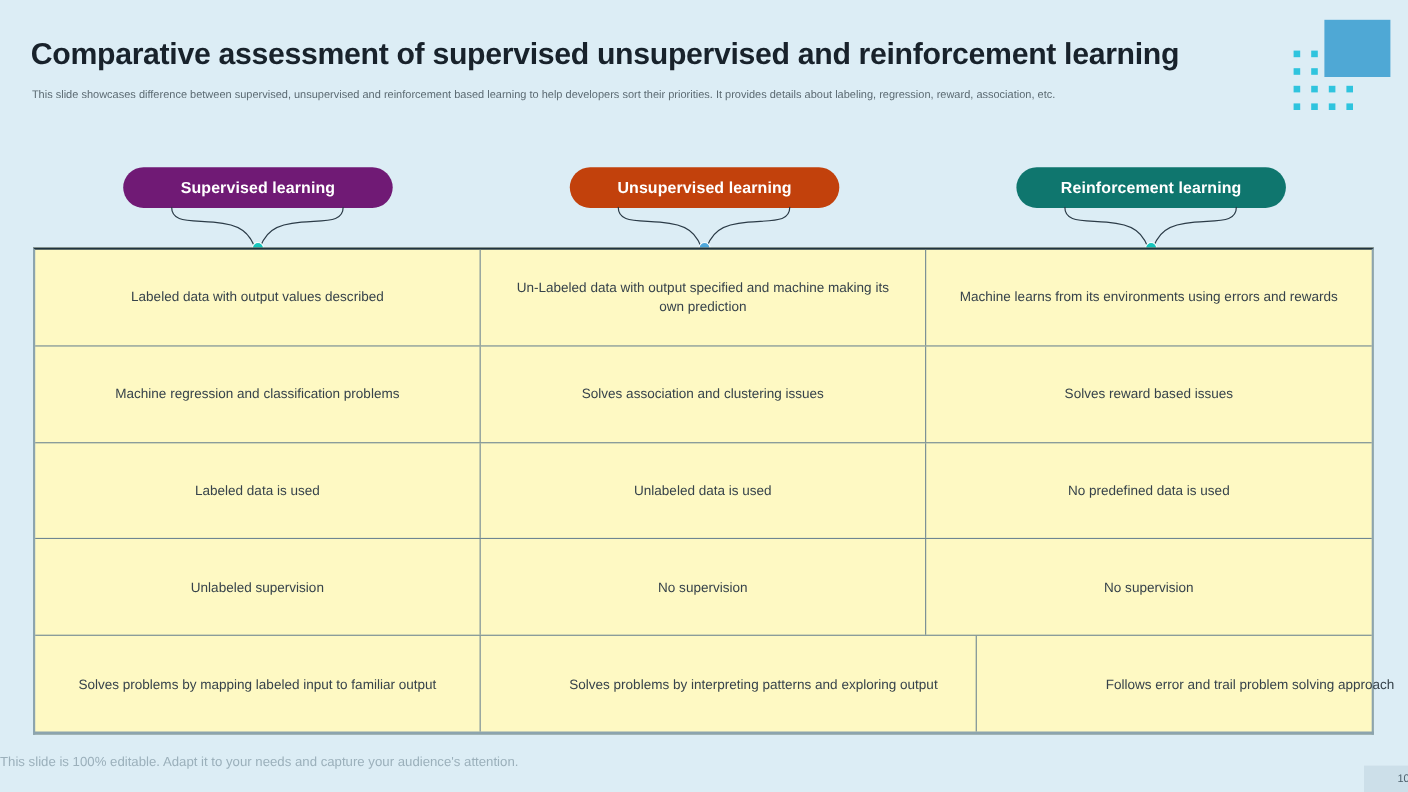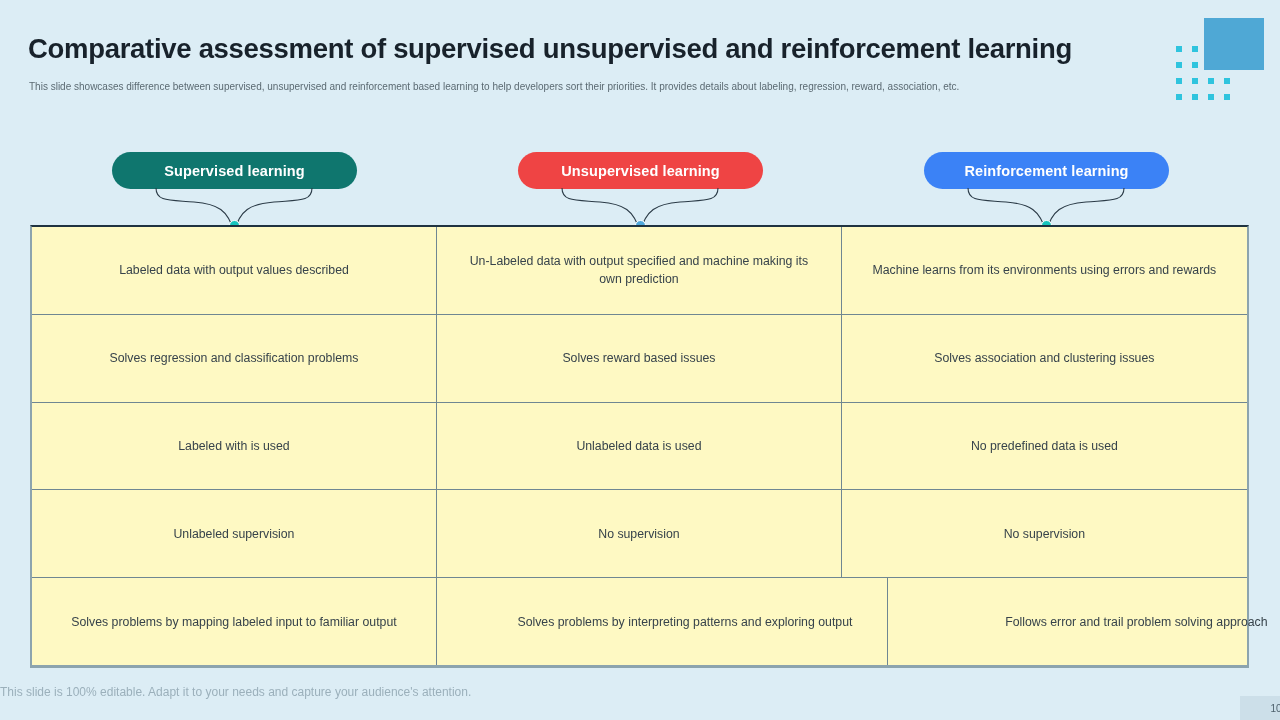--- a/index.html
+++ b/index.html
@@ -114,63 +114,63 @@
         <i style="left: 32px; top: 32px; background: rgb(47, 196, 222);"></i>
         <i style="left: 48px; top: 32px; background: rgb(47, 196, 222);"></i>
         <i style="left: 0px; top: 48px; background: rgb(47, 196, 222);"></i>
         <i style="left: 16px; top: 48px; background: rgb(47, 196, 222);"></i>
         <i style="left: 32px; top: 48px; background: rgb(47, 196, 222);"></i>
         <i style="left: 48px; top: 48px; background: rgb(47, 196, 222);"></i>
       </div>
     <div class="deco-square" style="background: rgb(79, 168, 213);"></div>
   </div>
 
-  <div class="pill pill-1" style="background: #0f766e;">
+  <div class="pill pill-1" style="background: #701a75;">
     <span>Supervised learning</span>
   </div>
   <div class="brace brace-1">
     <svg width="160" height="45" viewBox="0 0 160 45" fill="none">
       <path d="M2 0 C2 14, 16 12, 40 14 C64 16, 74 22, 80 44 C86 22, 96 16, 120 14 C144 12, 158 14, 158 0" stroke="#2b3b47" stroke-width="1.1" fill="none"></path>
     </svg>
   </div>
   <div class="node node-1"></div>
 
-  <div class="pill pill-2" style="background: #ef4444;">
+  <div class="pill pill-2" style="background: #c2410c;">
     <span>Unsupervised learning</span>
   </div>
   <div class="brace brace-2">
     <svg width="160" height="45" viewBox="0 0 160 45" fill="none">
       <path d="M2 0 C2 14, 16 12, 40 14 C64 16, 74 22, 80 44 C86 22, 96 16, 120 14 C144 12, 158 14, 158 0" stroke="#2b3b47" stroke-width="1.1" fill="none"></path>
     </svg>
   </div>
   <div class="node node-2"></div>
 
-  <div class="pill pill-3" style="background: #3b82f6;">
+  <div class="pill pill-3" style="background: #0f766e;">
     <span>Reinforcement learning</span>
   </div>
   <div class="brace brace-3">
     <svg width="160" height="45" viewBox="0 0 160 45" fill="none">
       <path d="M2 0 C2 14, 16 12, 40 14 C64 16, 74 22, 80 44 C86 22, 96 16, 120 14 C144 12, 158 14, 158 0" stroke="#2b3b47" stroke-width="1.1" fill="none"></path>
     </svg>
   </div>
   <div class="node node-3"></div>
 
   <div class="table">
     <div class="row">
       <div class="cell">Labeled data with output values described</div>
       <div class="cell">Un-Labeled data with output specified and machine making its own prediction</div>
       <div class="cell">Machine learns from its environments using errors and rewards</div>
     </div>
     <div class="row">
-      <div class="cell">Solves regression and classification problems</div>
+      <div class="cell">Machine regression and classification problems</div>
+      <div class="cell">Solves association and clustering issues</div>
       <div class="cell">Solves reward based issues</div>
-      <div class="cell">Solves association and clustering issues</div>
     </div>
     <div class="row">
-      <div class="cell">Labeled with is used</div>
+      <div class="cell">Labeled data is used</div>
       <div class="cell">Unlabeled data is used</div>
       <div class="cell">No predefined data is used</div>
     </div>
     <div class="row">
       <div class="cell">Unlabeled supervision</div>
       <div class="cell">No supervision</div>
       <div class="cell">No supervision</div>
     </div>
     <div class="row">
       <div class="cell">Solves problems by mapping labeled input to familiar output</div>

